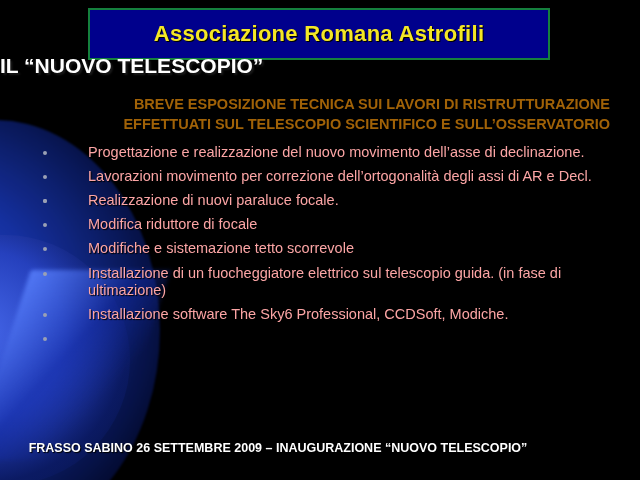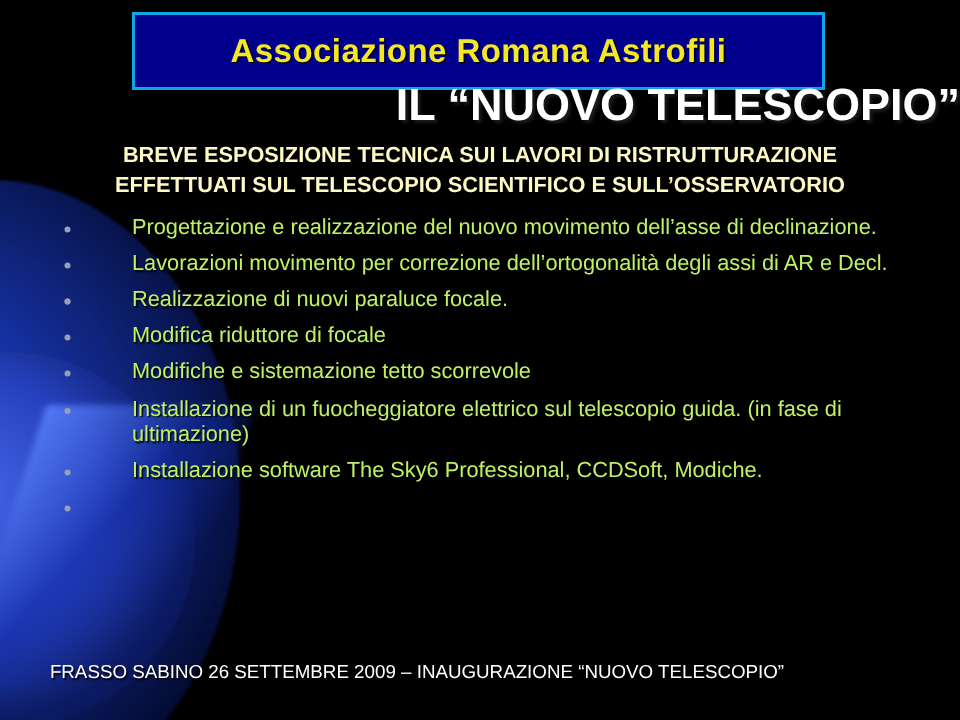--- a/index.html
+++ b/index.html
@@ -61,96 +61,96 @@
   }
 
   
   .banner {
     position: absolute;
     left: 88px;
     top: 8px;
     width: 462px;
     height: 52px;
     background: #00008c;
-    border: 2px solid #0ea5e9;
+    border: 2px solid #15803d;
     box-sizing: border-box;
     display: flex;
     align-items: center;
     justify-content: center;
   }
   .banner-text {
     font-size: 22px;
     font-weight: bold;
     color: #f4e726;
     letter-spacing: 0.3px;
     text-shadow: 1px 1px 0 #000;
     white-space: nowrap;
   }
 
   .main-title {
     position: absolute;
     left: 0;
     top: 54px;
     width: 640px;
-    text-align: right;
-    font-size: 30px;
+    text-align: left;
+    font-size: 21px;
     font-weight: bold;
     color: #ffffff;
     text-shadow: 2px 2px 2px #1a1a1a;
   }
 
   .subtitle {
     position: absolute;
     left: 30px;
     top: 95px;
     width: 580px;
-    text-align: center;
+    text-align: right;
     font-size: 14.5px;
     font-weight: bold;
-    color: #fef9c3;
+    color: #a16207;
     line-height: 1.35;
     text-shadow: 1px 1px 1px #000;
   }
 
   ul.bullets {
     position: absolute;
     left: 36px;
     top: 144px;
     width: 580px;
     margin: 0;
     padding: 0;
     list-style: none;
   }
   ul.bullets li {
     position: relative;
     padding-left: 52px;
     margin-bottom: 7px;
     font-size: 14.5px;
-    color: #bef264;
+    color: #fca5a5;
     line-height: 1.18;
     text-shadow: 1px 1px 1px #000;
   }
   ul.bullets li .dot {
     position: absolute;
     left: 7px;
     top: 7px;
     width: 4px;
     height: 4px;
     background: #9aa0b4;
     border-radius: 50%;
   }
 
   .footer {
     position: absolute;
     left: 0;
     top: 441px;
     width: 556px;
     text-align: center;
     font-size: 12.5px;
-    font-weight: normal;
+    font-weight: bold;
     color: #ffffff;
     text-shadow: 1px 1px 1px #000;
   }
 </style>
 </head>
 <body>
 
 <div class="slide">
   <div class="swoosh"></div>
   <div class="swoosh2"></div>

